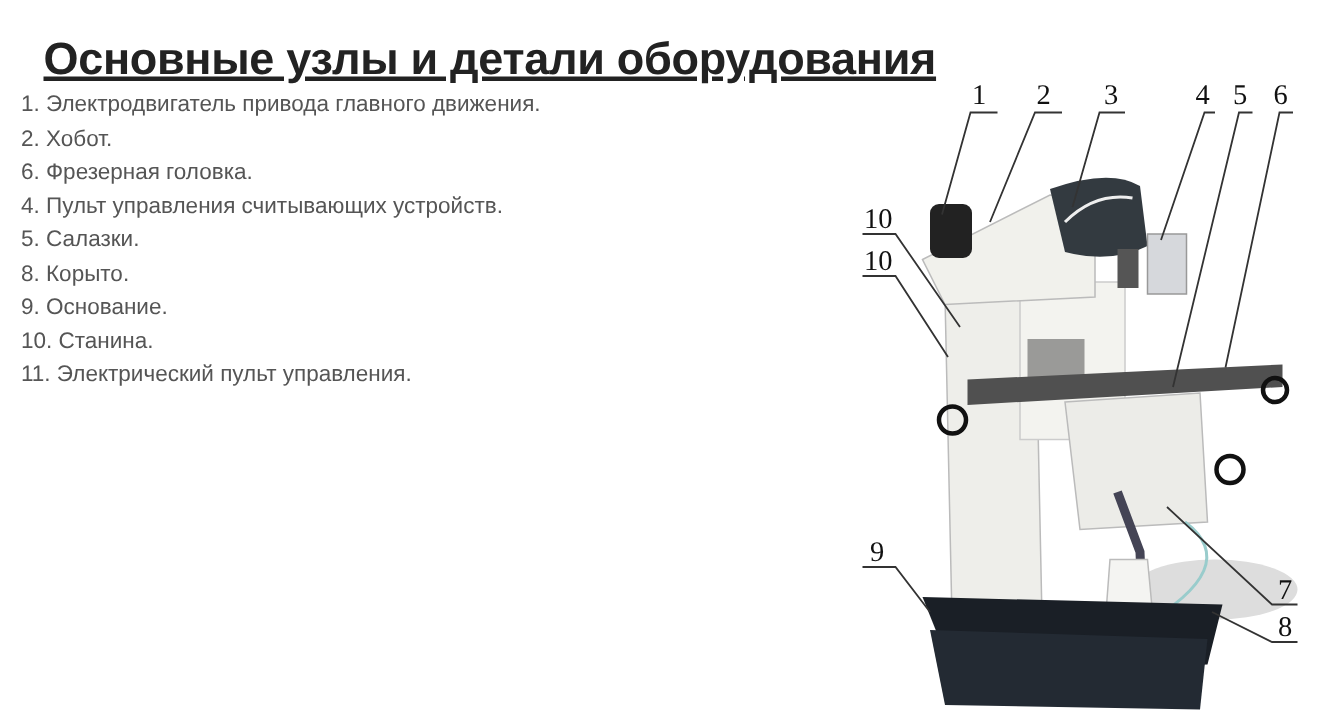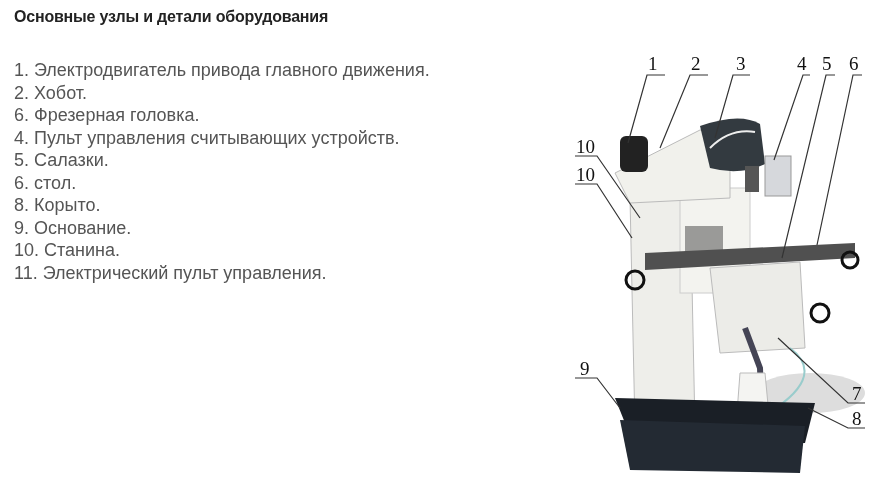--- a/index.html
+++ b/index.html
@@ -1,35 +1,34 @@
 <!DOCTYPE html>
 <html><head>
   <meta charset="utf-8">
   <style>
     html, body { margin: 0; padding: 0; background: #ffffff; }
     body { width: 887px; height: 484px; position: relative; overflow: hidden; font-family: "Liberation Sans", sans-serif; }
-    .title { position: absolute; left: 14px; top: 8px; margin: 0; font-size: 16px; font-weight: bold; color: #222222; letter-spacing: -0.2px; }
+    .title { position: absolute; left: 14px; top: 8px; margin: 15px; font-size: 30px; font-weight: bold; color: #222222; letter-spacing: -0.2px; text-decoration: underline; }
     .list { position: absolute; left: 14px; top: 59px; margin: 0; padding: 0; list-style: none; }
-    .list li { font-size: 18px; color: #555555; height: 22.5px; line-height: 22.5px; white-space: nowrap; }
+    .list li { font-size: 15px; color: #555555; height: 22.5px; line-height: 22.5px; white-space: nowrap; }
     .figure { position: absolute; left: 560px; top: 48px; width: 327px; height: 436px; }
     .callout { position: absolute; font-family: "Liberation Serif", serif; font-size: 19px; color: #111; }
     svg { position: absolute; left: 0; top: 0; }
   </style>
 </head>
 <body>
 
 <h1 class="title">Основные узлы и детали оборудования</h1>
 
 <ul class="list">
   <li>1. Электродвигатель привода главного движения.</li>
   <li>2. Хобот.</li>
   <li>6. Фрезерная головка.</li>
   <li>4. Пульт управления считывающих устройств.</li>
   <li>5. Салазки.</li>
-  <li>6. стол.</li>
   <li>8. Корыто.</li>
   <li>9. Основание.</li>
   <li>10. Станина.</li>
   <li>11. Электрический пульт управления.</li>
 </ul>
 
 <div class="figure">
   <svg width="327" height="436" viewBox="0 0 327 436">
 
     <ellipse cx="250" cy="345" rx="55" ry="20" fill="#dddddd"></ellipse>

